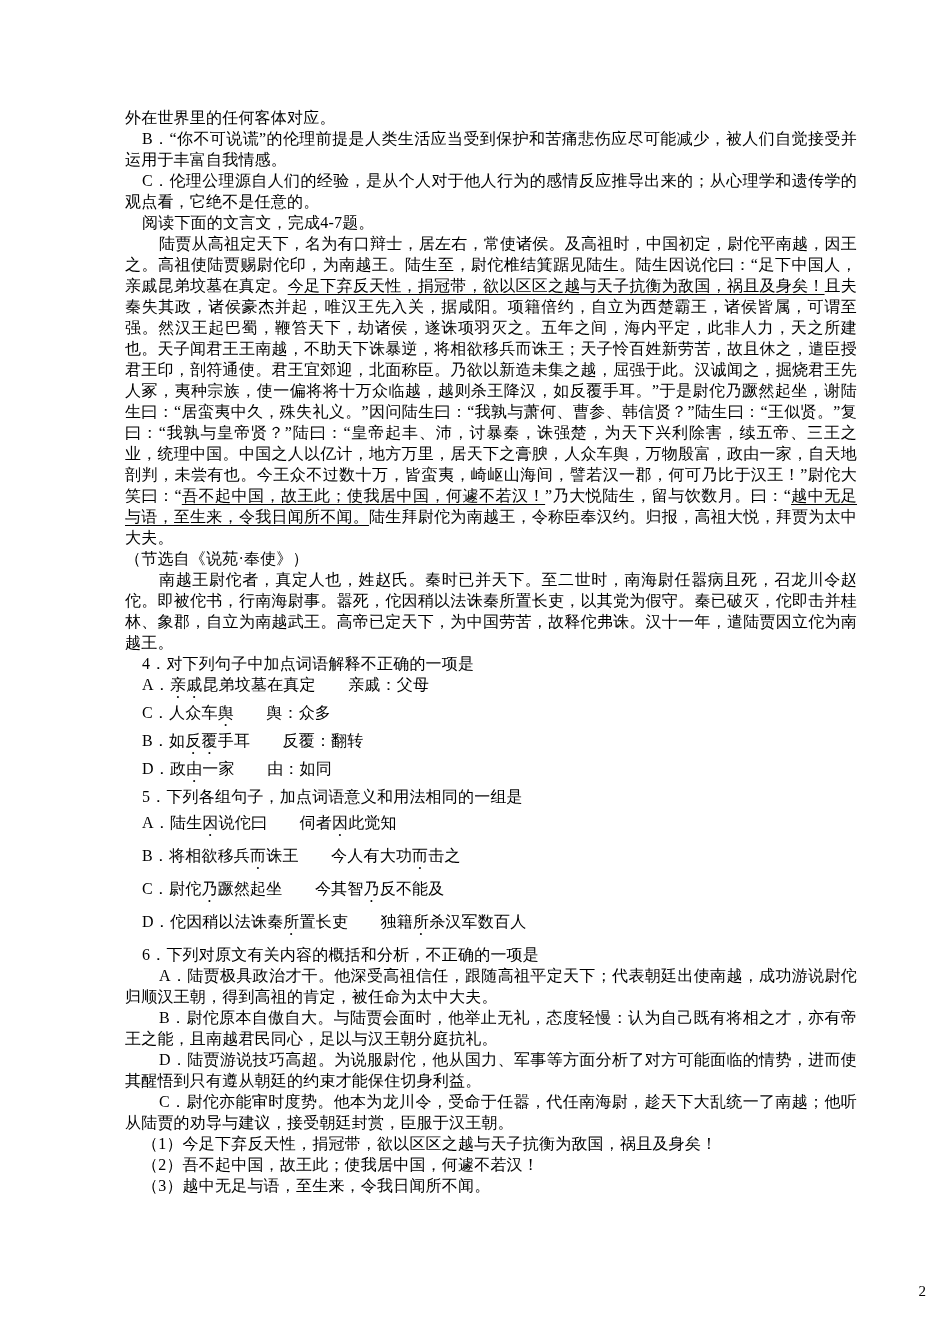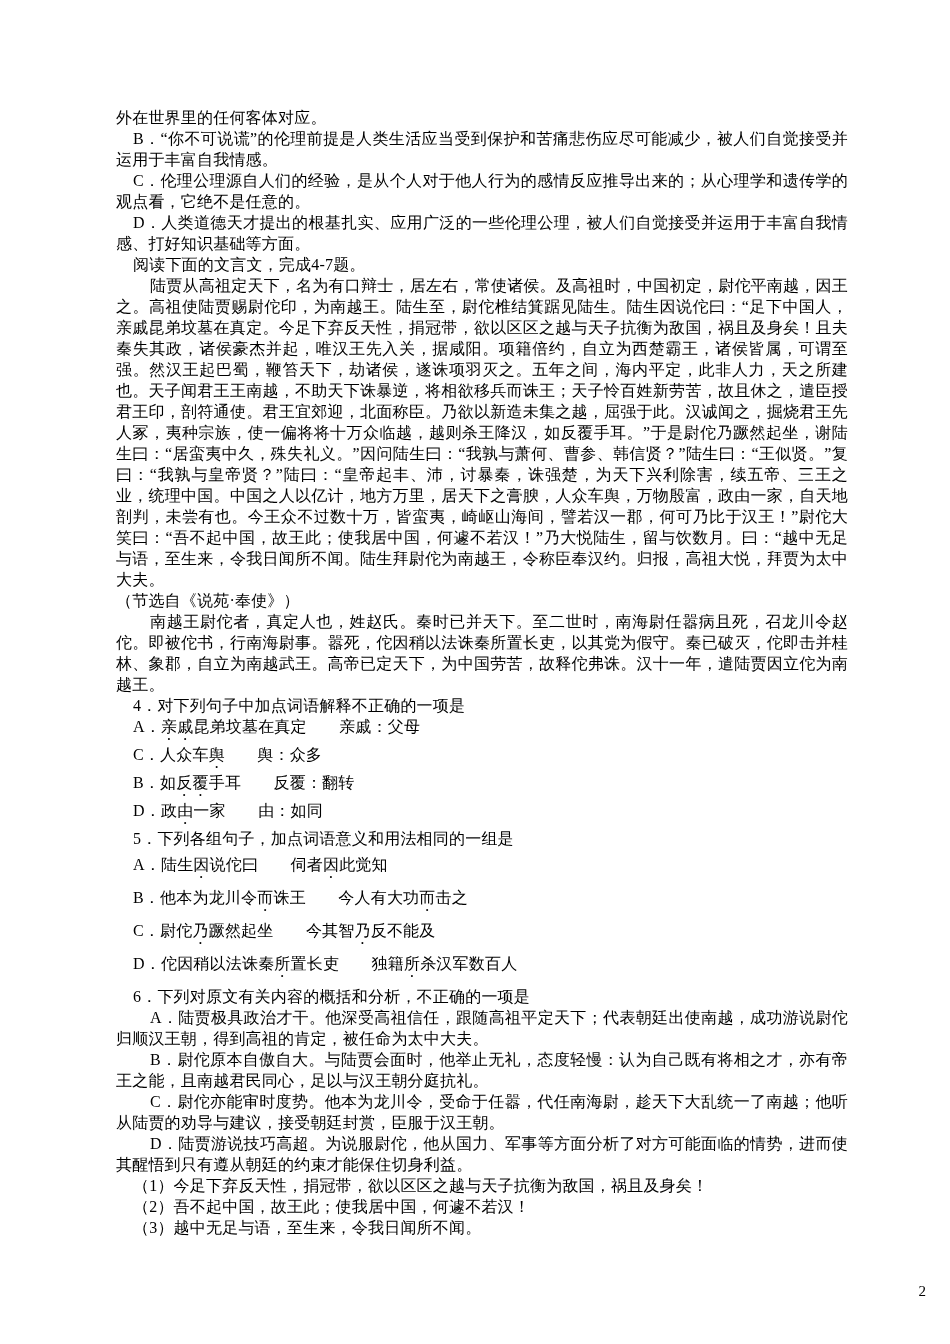--- a/index.html
+++ b/index.html
@@ -10,31 +10,31 @@
     height: 1344px;
     background: #ffffff;
     color: #000000;
     font-family: "Liberation Serif", "DejaVu Serif", serif;
     font-size: 16px;
     line-height: 21px;
     overflow: hidden;
   }
   .content {
     position: absolute;
-    left: 116px;
+    left: 125px;
     top: 107px;
     width: 732px;
     text-align: justify;
     letter-spacing: 0.2px;
   }
   p { margin: 0; padding: 0; }
   .ind1 { text-indent: 17px; }
   .ind2 { text-indent: 34px; }
   .right { text-align: left; }
-  .u { text-underline-offset: 3px; }
+  .u { text-decoration: underline; text-underline-offset: 3px; }
   .dot {
     -webkit-text-emphasis: filled dot;
     text-emphasis: filled dot;
     -webkit-text-emphasis-position: under;
     text-emphasis-position: under left;
   }
   .gap { margin-top: 5px; }
   .pagenum {
     position: absolute;
     right: 24px;
@@ -44,48 +44,47 @@
 </style>
 </head>
 <body>
 
 <div class="page">
   <div class="content">
 
     <p>外在世界里的任何客体对应。</p>
     <p class="ind1">B．“你不可说谎”的伦理前提是人类生活应当受到保护和苦痛悲伤应尽可能减少，被人们自觉接受并运用于丰富自我情感。</p>
     <p class="ind1">C．伦理公理源自人们的经验，是从个人对于他人行为的感情反应推导出来的；从心理学和遗传学的观点看，它绝不是任意的。</p>
-    <p class="ind1">D．人类道德天才提出的根基扎实、应用广泛的一些伦理公理，被人们自觉接受并运用于丰富自我情感、打好知识基础等方面。</p>
 
     <p class="ind1">阅读下面的文言文，完成4-7题。</p>
 
     <p class="ind2"><span>陆贾从高祖定天下，名为有口辩士，居左右，常使诸侯。及高祖时，中国初定，尉佗平南越，因王之。高祖使陆贾赐尉佗印，为南越王。陆生至，尉佗椎结箕踞见陆生。陆生因说佗曰：“足下中国人，亲戚昆弟坟墓在真定。</span><span class="u">今足下弃反天性，捐冠带，欲以区区之越与天子抗衡为敌国，祸且及身矣！</span><span>且夫秦失其政，诸侯豪杰并起，唯汉王先入关，据咸阳。项籍倍约，自立为西楚霸王，诸侯皆属，可谓至强。然汉王起巴蜀，鞭笞天下，劫诸侯，遂诛项羽灭之。五年之间，海内平定，此非人力，天之所建也。天子闻君王王南越，不助天下诛暴逆，将相欲移兵而诛王；天子怜百姓新劳苦，故且休之，遣臣授君王印，剖符通使。君王宜郊迎，北面称臣。乃欲以新造未集之越，屈强于此。汉诚闻之，掘烧君王先人冢，夷种宗族，使一偏将将十万众临越，越则杀王降汉，如反覆手耳。”于是尉佗乃蹶然起坐，谢陆生曰：“居蛮夷中久，殊失礼义。”因问陆生曰：“我孰与萧何、曹参、韩信贤？”陆生曰：“王似贤。”复曰：“我孰与皇帝贤？”陆曰：“皇帝起丰、沛，讨暴秦，诛强楚，为天下兴利除害，续五帝、三王之业，统理中国。中国之人以亿计，地方万里，居天下之膏腴，人众车舆，万物殷富，政由一家，自天地剖判，未尝有也。今王众不过数十万，皆蛮夷，崎岖山海间，譬若汉一郡，何可乃比于汉王！”尉佗大笑曰：“</span><span class="u">吾不起中国，故王此；使我居中国，何遽不若汉！</span><span>”乃大悦陆生，留与饮数月。曰：“</span><span class="u">越中无足与语，至生来，令我日闻所不闻。</span><span>陆生拜尉佗为南越王，令称臣奉汉约。归报，高祖大悦，拜贾为太中大夫。</span></p>
 
     <p class="right">（节选自《说苑·奉使》）</p>
 
     <p class="ind2">南越王尉佗者，真定人也，姓赵氏。秦时已并天下。至二世时，南海尉任嚣病且死，召龙川令赵佗。即被佗书，行南海尉事。嚣死，佗因稍以法诛秦所置长吏，以其党为假守。秦已破灭，佗即击并桂林、象郡，自立为南越武王。高帝已定天下，为中国劳苦，故释佗弗诛。汉十一年，遣陆贾因立佗为南越王。</p>
 
 
     <p class="ind1">4．对下列句子中加点词语解释不正确的一项是</p>
     <p class="ind1"><span>A．</span><span class="dot">亲戚</span><span>昆弟坟墓在真定　　亲戚：父母</span></p>
     <p class="ind1"><span>C．人众车</span><span class="dot">舆</span><span>　　舆：众多</span></p>
     <p class="ind1"><span>B．如</span><span class="dot">反覆</span><span>手耳　　反覆：翻转</span></p>
     <p class="ind1"><span>D．政</span><span class="dot">由</span><span>一家　　由：如同</span></p>
 
     <p class="ind1">5．下列各组句子，加点词语意义和用法相同的一组是</p>
     <p class="ind1 gap"><span>A．陆生</span><span class="dot">因</span><span>说佗曰　　伺者</span><span class="dot">因</span><span>此觉知</span></p>
-    <p class="ind1 gap"><span>B．他本为龙川令</span><span class="dot">而</span><span>诛王　　今人有大功</span><span class="dot">而</span><span>击之</span></p>
+    <p class="ind1 gap"><span>B．将相欲移兵</span><span class="dot">而</span><span>诛王　　今人有大功</span><span class="dot">而</span><span>击之</span></p>
     <p class="ind1 gap"><span>C．尉佗</span><span class="dot">乃</span><span>蹶然起坐　　今其智</span><span class="dot">乃</span><span>反不能及</span></p>
     <p class="ind1 gap"><span>D．佗因稍以法诛秦</span><span class="dot">所</span><span>置长吏　　独籍</span><span class="dot">所</span><span>杀汉军数百人</span></p>
 
     <p class="ind1 gap">6．下列对原文有关内容的概括和分析，不正确的一项是</p>
     <p class="ind2">A．陆贾极具政治才干。他深受高祖信任，跟随高祖平定天下；代表朝廷出使南越，成功游说尉佗归顺汉王朝，得到高祖的肯定，被任命为太中大夫。</p>
     <p class="ind2">B．尉佗原本自傲自大。与陆贾会面时，他举止无礼，态度轻慢：认为自己既有将相之才，亦有帝王之能，且南越君民同心，足以与汉王朝分庭抗礼。</p>
+    <p class="ind2">D．陆贾游说技巧高超。为说服尉佗，他从国力、军事等方面分析了对方可能面临的情势，进而使其醒悟到只有遵从朝廷的约束才能保住切身利益。</p>
     <p class="ind2">C．尉佗亦能审时度势。他本为龙川令，受命于任嚣，代任南海尉，趁天下大乱统一了南越；他听从陆贾的劝导与建议，接受朝廷封赏，臣服于汉王朝。</p>
-    <p class="ind2">D．陆贾游说技巧高超。为说服尉佗，他从国力、军事等方面分析了对方可能面临的情势，进而使其醒悟到只有遵从朝廷的约束才能保住切身利益。</p>
 
     <p class="ind1">（1）今足下弃反天性，捐冠带，欲以区区之越与天子抗衡为敌国，祸且及身矣！</p>
     <p class="ind1">（2）吾不起中国，故王此；使我居中国，何遽不若汉！</p>
     <p class="ind1">（3）越中无足与语，至生来，令我日闻所不闻。</p>
 
   </div>
 
   <div class="pagenum">2</div>
 </div>
 

